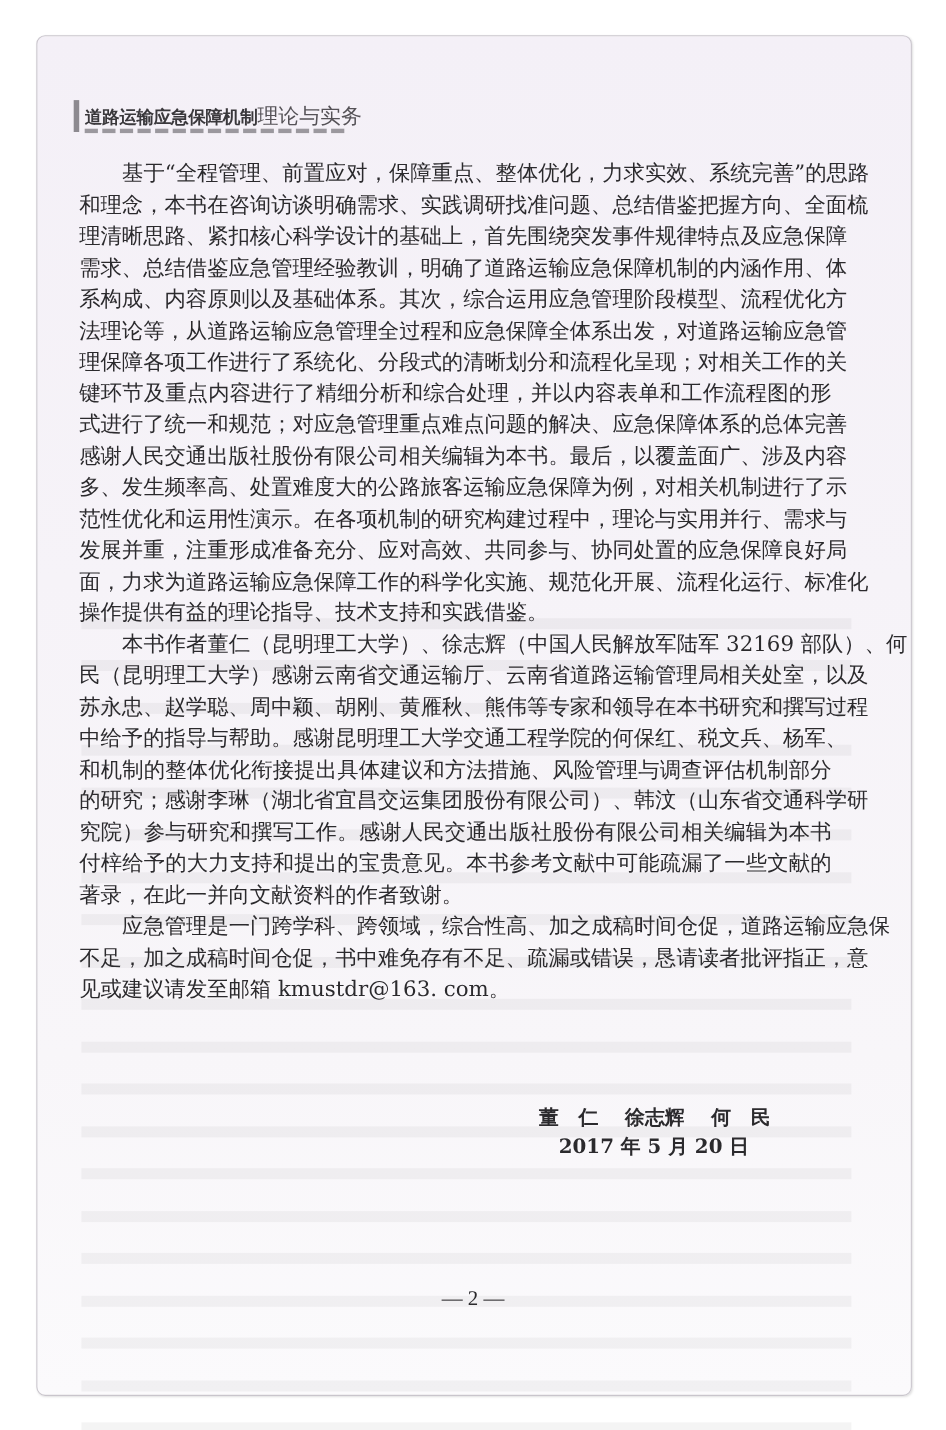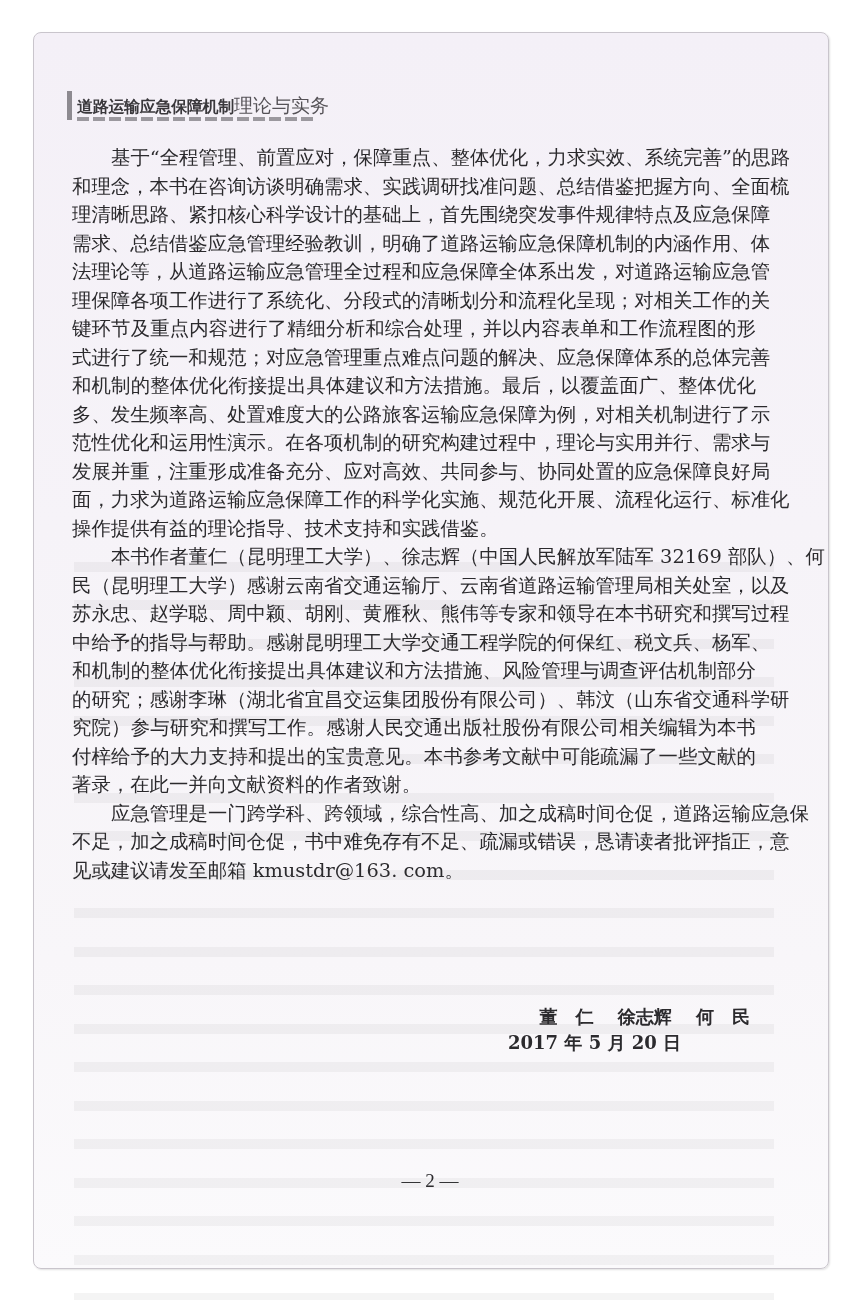--- a/index.html
+++ b/index.html
@@ -42,21 +42,21 @@
     .line {
       height: 28.5px; line-height: 28.5px; white-space: nowrap;
       text-align: justify; text-align-last: justify;
     }
     .line.indent { padding-left: 39px; }
     .line.last { text-align-last: left; }
     .signature {
       position: absolute; left: 490px; top: 1004px; width: 260px;
       font-weight: bold; color: #2b2a2d; font-size: 18px;
     }
-    .sig-names { height: 26px; line-height: 26px; white-space: pre; text-align: right; }
+    .sig-names { height: 26px; line-height: 26px; white-space: pre; }
     .sig-date { height: 26px; line-height: 26px; padding-left: 18px; }
     .page-number {
       position: absolute; left: 380px; top: 1170px; width: 100px; text-align: center;
       font-size: 19px; color: #2b2a2d; font-family: "Liberation Serif", serif;
     }
   </style>
 </head>
 <body>
 
 <div class="page">
@@ -107,25 +107,26 @@
     </div>
   </div>
 </div>
 
 <div class="text-block">
   <div>
     <div class="line indent">基于“全程管理、前置应对，保障重点、整体优化，力求实效、系统完善”的思路</div>
     <div class="line">和理念，本书在咨询访谈明确需求、实践调研找准问题、总结借鉴把握方向、全面梳</div>
     <div class="line">理清晰思路、紧扣核心科学设计的基础上，首先围绕突发事件规律特点及应急保障</div>
     <div class="line">需求、总结借鉴应急管理经验教训，明确了道路运输应急保障机制的内涵作用、体</div>
+    <div class="line">系构成、内容原则以及基础体系。其次，综合运用应急管理阶段模型、流程优化方</div>
     <div class="line">法理论等，从道路运输应急管理全过程和应急保障全体系出发，对道路运输应急管</div>
     <div class="line">理保障各项工作进行了系统化、分段式的清晰划分和流程化呈现；对相关工作的关</div>
     <div class="line">键环节及重点内容进行了精细分析和综合处理，并以内容表单和工作流程图的形</div>
     <div class="line">式进行了统一和规范；对应急管理重点难点问题的解决、应急保障体系的总体完善</div>
-    <div class="line">和机制的整体优化衔接提出具体建议和方法措施。最后，以覆盖面广、整体优化</div>
+    <div class="line">感谢人民交通出版社股份有限公司相关编辑为本书。最后，以覆盖面广、涉及内容</div>
     <div class="line">多、发生频率高、处置难度大的公路旅客运输应急保障为例，对相关机制进行了示</div>
     <div class="line">范性优化和运用性演示。在各项机制的研究构建过程中，理论与实用并行、需求与</div>
     <div class="line">发展并重，注重形成准备充分、应对高效、共同参与、协同处置的应急保障良好局</div>
     <div class="line">面，力求为道路运输应急保障工作的科学化实施、规范化开展、流程化运行、标准化</div>
     <div class="line last">操作提供有益的理论指导、技术支持和实践借鉴。</div>
   </div>
   <div>
     <div class="line indent">本书作者董仁（昆明理工大学）、徐志辉（中国人民解放军陆军 32169 部队）、何</div>
     <div class="line">民（昆明理工大学）感谢云南省交通运输厅、云南省道路运输管理局相关处室，以及</div>
     <div class="line">苏永忠、赵学聪、周中颖、胡刚、黄雁秋、熊伟等专家和领导在本书研究和撰写过程</div>

